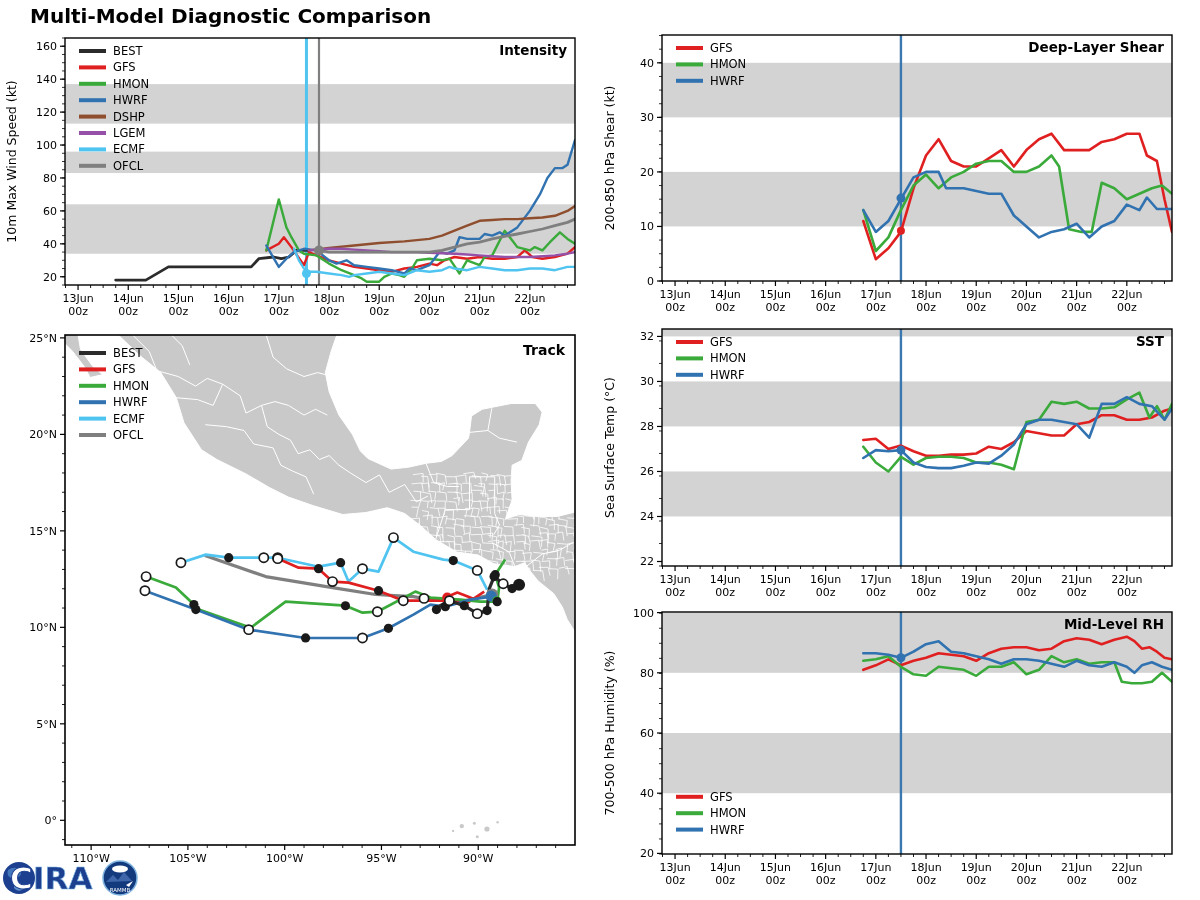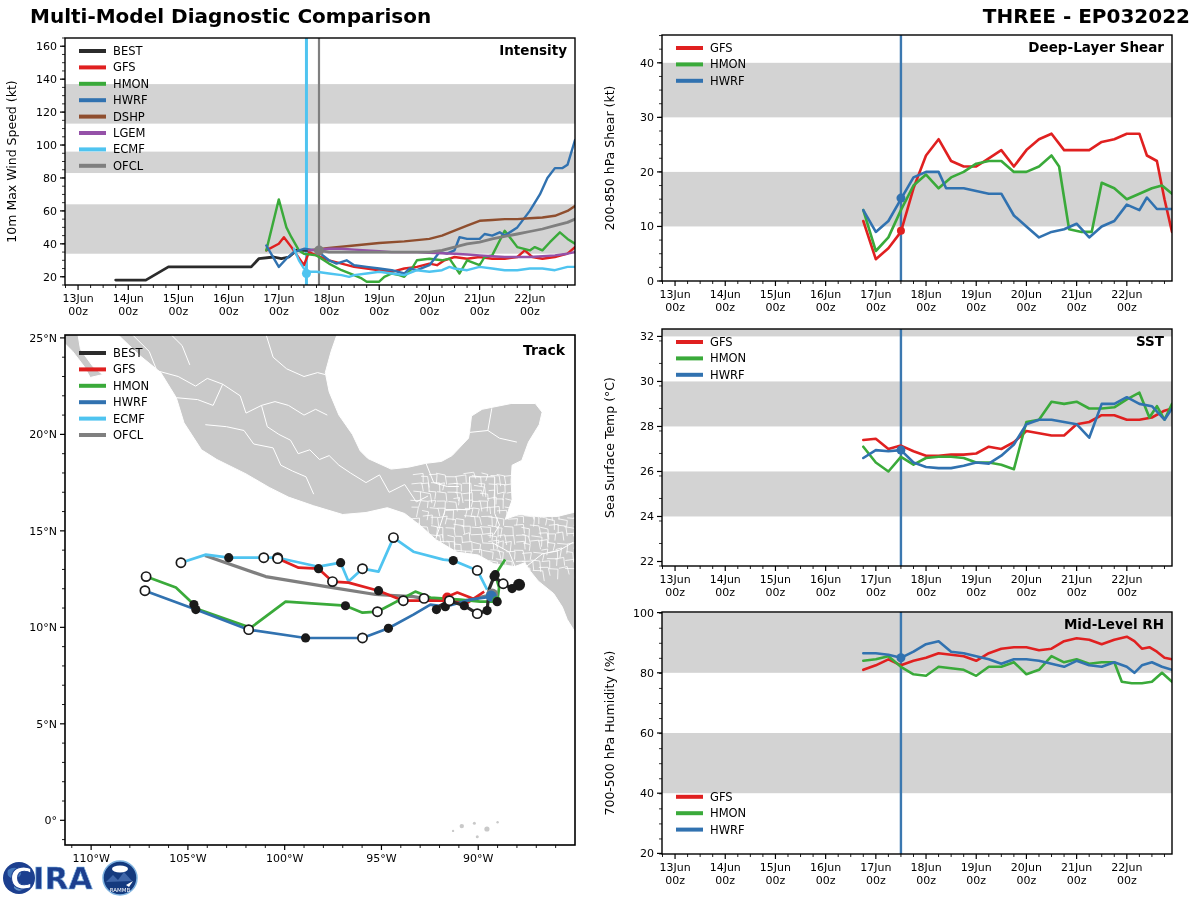--- a/index.html
+++ b/index.html
@@ -9,21 +9,20 @@
   #title-left{left:8px;margin-left:22px;}
   #title-right{right:10px;}
   #chart-svg{position:absolute;left:0;top:0;}
   #logo{position:absolute;left:2px;top:856px;}
 </style>
 </head>
 <body>
 <div id="fig">
 
 <div id="title-left" class="hdr">Multi-Model Diagnostic Comparison</div>
-<div id="title-right" class="hdr">THREE - EP032022</div>
 
 <svg id="chart-svg" width="1200" height="900">
       <g>
         <clipPath id="clip-intensity">
           <rect x="65" y="38" width="510" height="247"></rect>
         </clipPath>
         <rect x="65" y="204.31333333333333" width="510" height="49.400000000000006" fill="#d3d3d3"></rect>
         <rect x="65" y="151.62" width="510" height="21.406666666666666" fill="#d3d3d3"></rect>
         <rect x="65" y="84.10666666666665" width="510" height="39.52000000000001" fill="#d3d3d3"></rect>
         <line x1="306.44685039370086" y1="38" x2="306.44685039370086" y2="285" stroke="#4fc4f0" stroke-width="3"></line>

